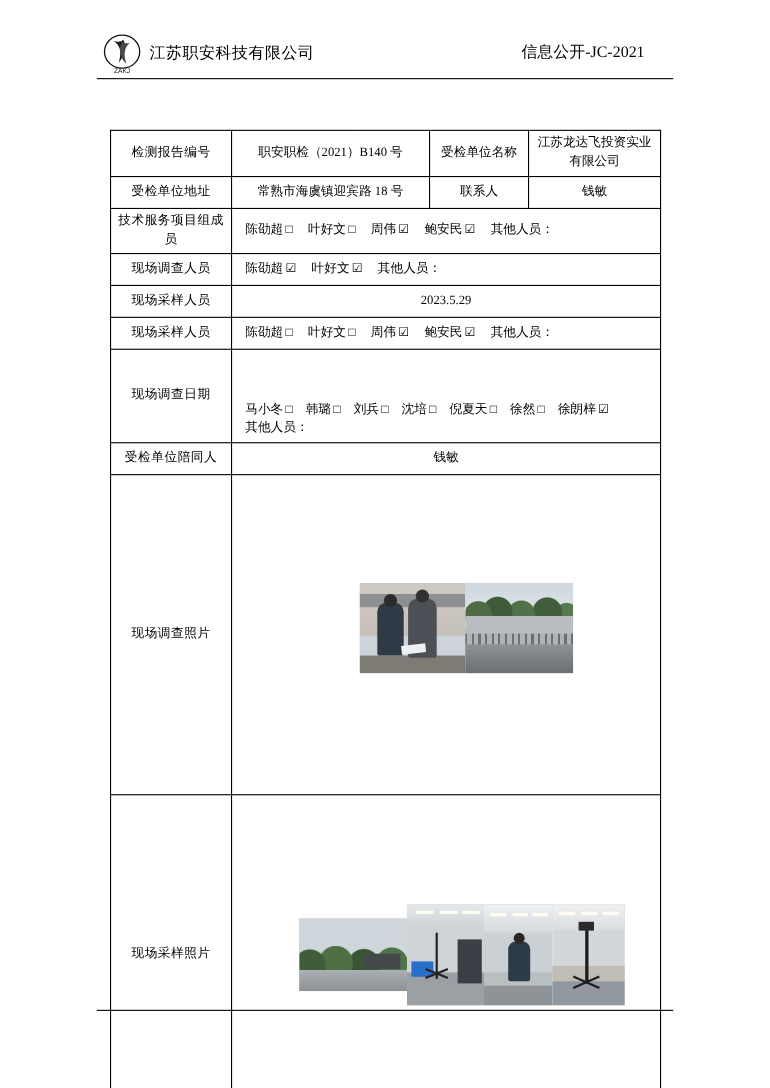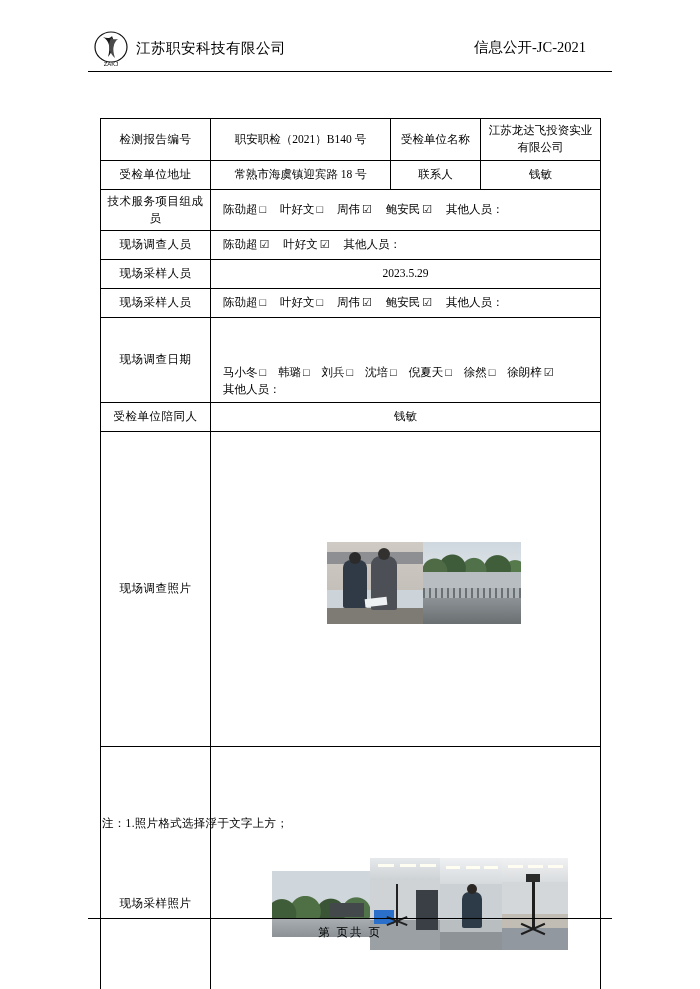--- a/index.html
+++ b/index.html
@@ -107,21 +107,21 @@
     white-space: nowrap;
     margin-right: 10px;
   }
   .person.tight { margin-right: 8px; margin-top: 43px; }
   .row-h22 td { height: 22px; margin-left: 32px; }
   .row-h26 td { height: 26px; }
 
   
   .photo-cell {
     height: 290px;
-    padding: 12px !important;
+    padding: 0 !important;
     position: relative;
   }
   .photo-label {
     text-align: center;
     letter-spacing: 0.5px;
   }
   .photo-stage {
     position: absolute;
     left: 0; top: 0; right: 0; bottom: 0;
     display: flex;
@@ -421,18 +421,16 @@
                   <div class="leg2"></div>
                   <div class="head"></div>
             </div>
           </div>
         </div>
       </td>
     </tr>
   </tbody>
     </table>
 
-  <div class="note">注：1.照片格式选择浮于文字上方；</div>
 
   <div class="footer-rule"></div>
-  <div class="footer-page">第   页共   页</div>
 
 </div>
 
 </body></html>

